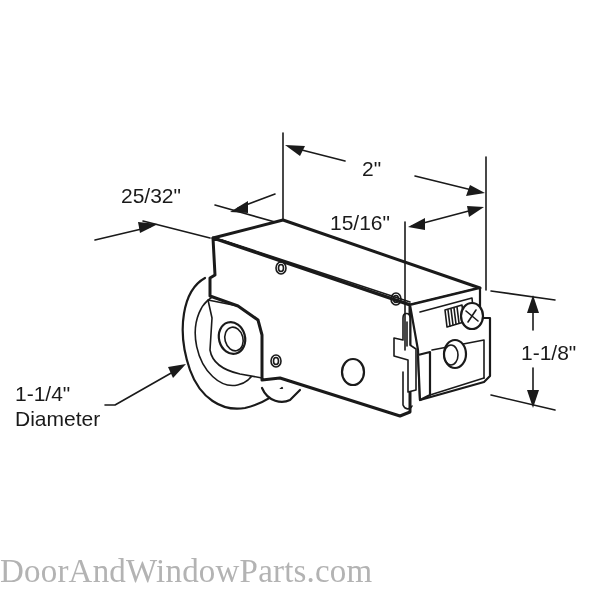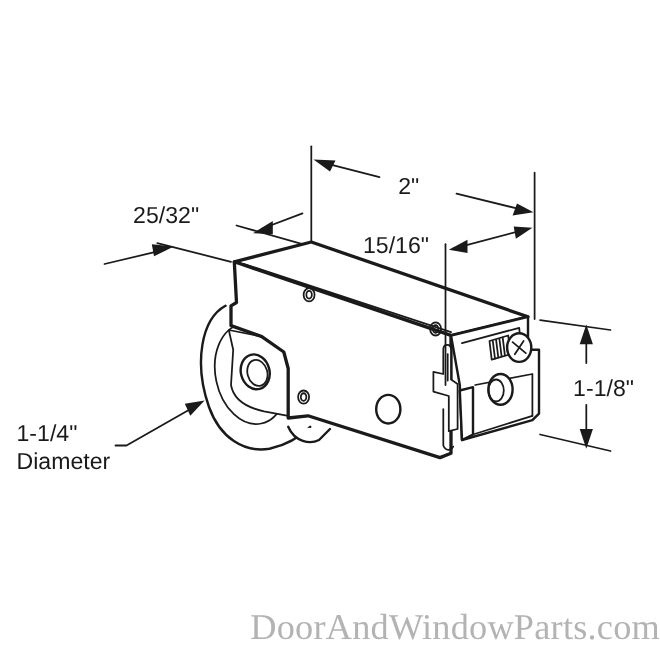--- a/index.html
+++ b/index.html
@@ -30,21 +30,21 @@
     .dim-label {
       font-family: "Liberation Sans", sans-serif;
       font-size: 21px;
       fill: #1a1a1a;
     }
     .watermark {
       position: absolute;
       left: 0;
       width: 600px;
       top: 553px;
-      text-align: right;
+      text-align: left;
       font-family: "Liberation Serif", serif;
       font-size: 33px;
       color: #b3b3b3;
       letter-spacing: 0.2px;
     }
   </style>
 </head>
 <body>
 
 <svg id="diagram" viewBox="0 0 600 600" xmlns="http://www.w3.org/2000/svg">

